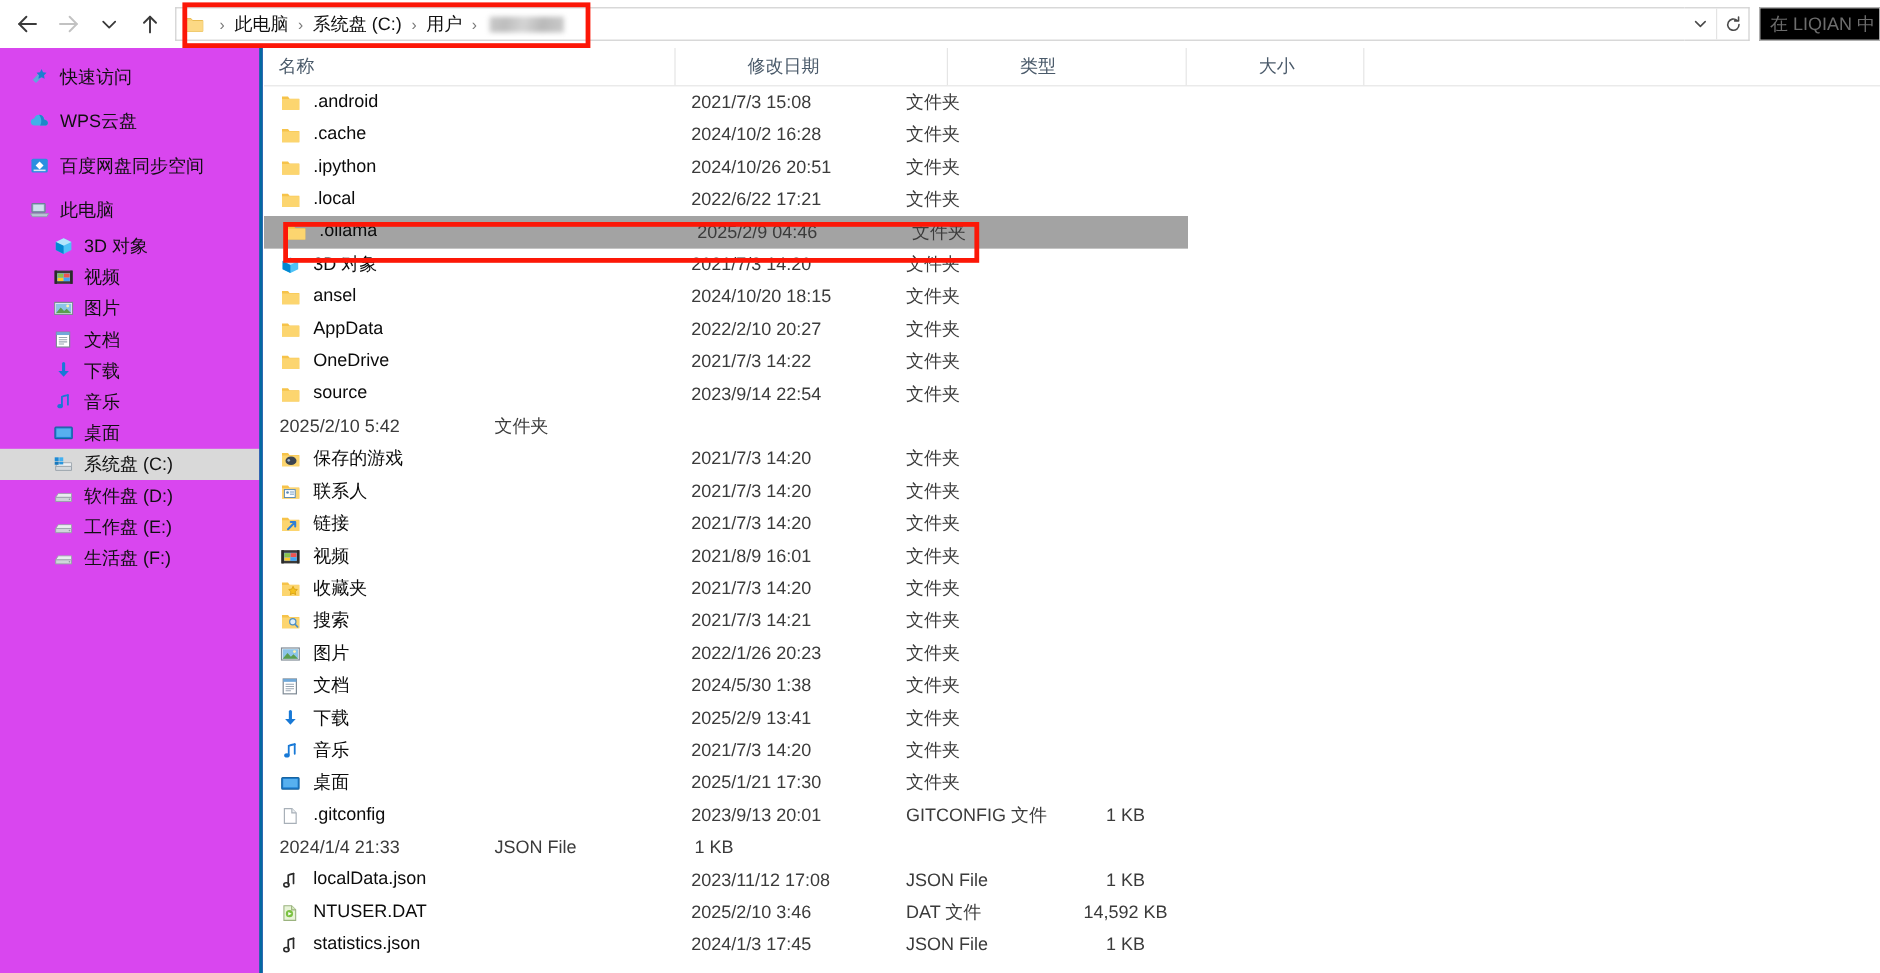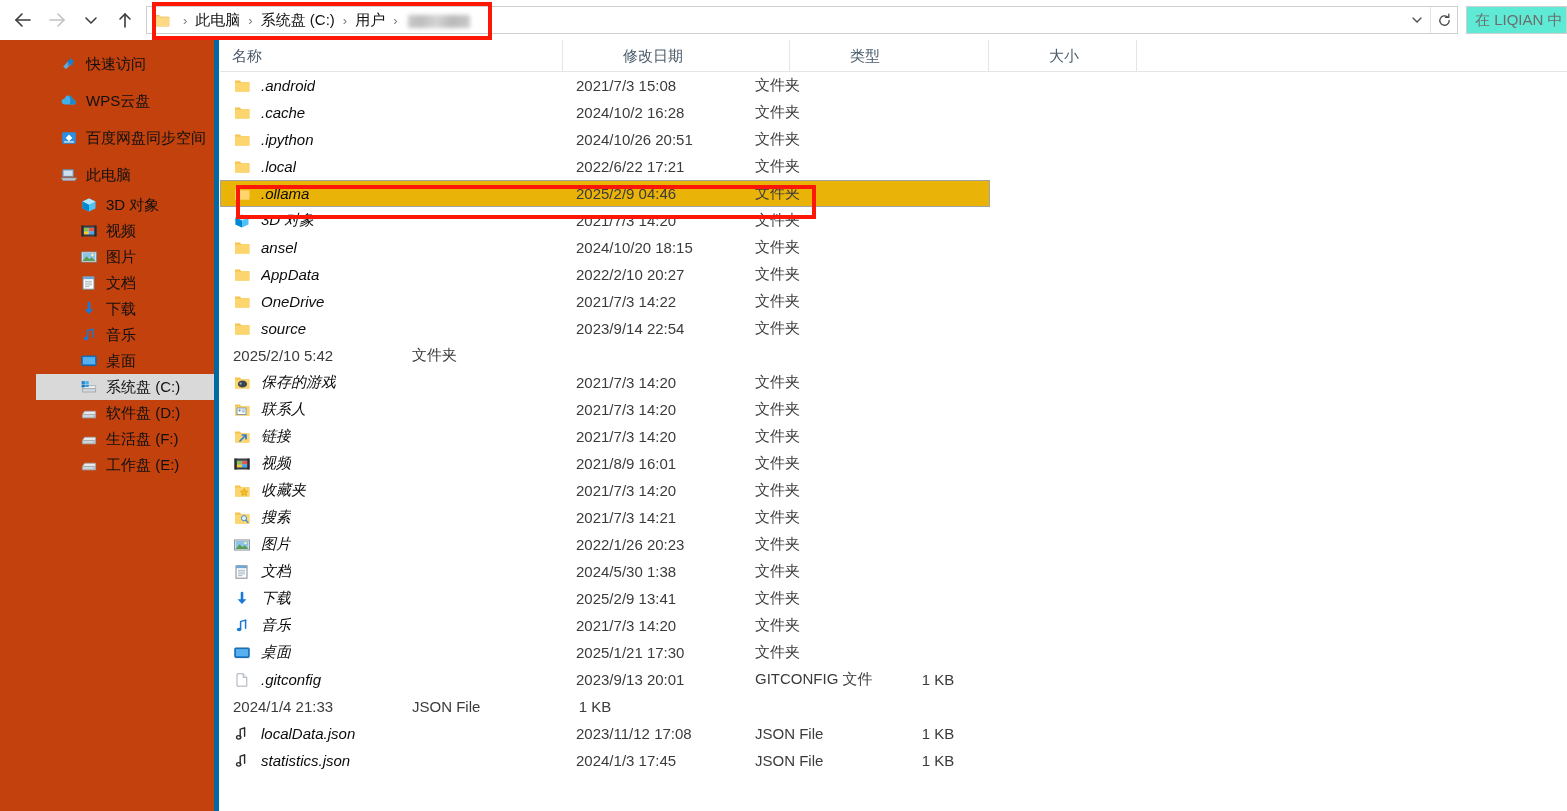--- a/index.html
+++ b/index.html
@@ -112,40 +112,39 @@
   .search-box {
     flex: 0 0 auto;
     width: 101px;
     height: 28px;
     margin-left: 8px;
     border: 1px solid #cfcfcf;
     box-sizing: border-box;
     display: flex;
     align-items: center;
     overflow: hidden;
-    background: #5eead4;
+    background: #000000;
   }
   .search-placeholder {
     font-size: 15px;
     color: #6d6d6d;
     white-space: nowrap;
     padding-left: 8px;
   }
 
   
   .sidebar {
     position: absolute;
     left: 0; top: 40px;
     width: 219px;
     height: 771px;
-    background: #c2410c;
-    border-right: 5px solid #0369a1;
-    box-sizing: border-box;
-    overflow: hidden;
-    padding-left: 36px;
+    background: #d946ef;
+    border-right: 3px solid #0369a1;
+    box-sizing: border-box;
+    overflow: hidden;
   }
   .side-item {
     display: flex;
     align-items: center;
     height: 26px;
     padding-left: 24px;
     box-sizing: border-box;
     white-space: nowrap;
   }
   .side-item.indent { padding-left: 44px; }
@@ -202,33 +201,31 @@
   .rows { position: relative; }
   .row {
     display: flex;
     align-items: center;
     height: 27px;
     box-sizing: border-box;
     border: 1px solid transparent;
     white-space: nowrap;
   }
   .row.selected {
-    background: #eab308;
-    border: 1px solid #a3a3a3;
+    background: #a3a3a3;
+    border: 6px solid #a3a3a3;
     width: 770px;
   }
   .cell-name {
     width: 343px;
     display: flex;
-    align-items: center;
     box-sizing: border-box;
     padding-left: 12px;
     overflow: hidden;
     flex: 0 0 auto;
-    font-style: italic;
   }
   .f-ico {
     width: 22px; height: 20px;
     flex: 0 0 auto;
     display: flex; align-items: center; justify-content: flex-start;
     margin-right: 6px;
   }
   .f-name {
     font-size: 15px;
     color: #0b0b0b;
@@ -490,31 +487,31 @@
         <span class="side-label">软件盘 (D:)</span>
       </div>
       <div class="side-item indent">
         <span class="side-ico">
           <svg width="18" height="16" viewBox="0 0 18 16" aria-hidden="true">
             <path d="M2.4 9.4 h13.2 v3.5 H2.4 z" fill="#cfd5da" stroke="#98a1a9" stroke-width="0.8"></path>
             <path d="M2.4 9.4 L4.6 6.2 h11 v3.2 z" fill="#e9edf0" stroke="#98a1a9" stroke-width="0.7"></path>
             <circle cx="13.9" cy="11.1" r="0.65" fill="#8d969e"></circle>
           </svg>
         </span>
-        <span class="side-label">生活盘 (F:)</span>
+        <span class="side-label">工作盘 (E:)</span>
       </div>
       <div class="side-item indent">
         <span class="side-ico">
           <svg width="18" height="16" viewBox="0 0 18 16" aria-hidden="true">
             <path d="M2.4 9.4 h13.2 v3.5 H2.4 z" fill="#cfd5da" stroke="#98a1a9" stroke-width="0.8"></path>
             <path d="M2.4 9.4 L4.6 6.2 h11 v3.2 z" fill="#e9edf0" stroke="#98a1a9" stroke-width="0.7"></path>
             <circle cx="13.9" cy="11.1" r="0.65" fill="#8d969e"></circle>
           </svg>
         </span>
-        <span class="side-label">工作盘 (E:)</span>
+        <span class="side-label">生活盘 (F:)</span>
       </div>
       <div class="side-gap"></div>
     </div>
 </div>
 
 <div class="content">
   <div class="col-headers">
     <div class="col-h c-name">名称</div>
     <div class="col-h c-date">修改日期</div>
     <div class="col-h c-type">类型</div>
@@ -871,20 +868,36 @@
           <span class="f-name">localData.json</span>
         </div>
         <div class="cell-date">2023/11/12 17:08</div>
         <div class="cell-type">JSON File</div>
         <div class="cell-size">1 KB</div>
       </div>
       <div class="row">
         <div class="cell-name">
           <span class="f-ico">
             <svg width="18" height="16" viewBox="0 0 18 16" aria-hidden="true">
+              <path d="M3.6 1.8 h6.4 l3.4 3.4 v8.8 H3.6 z" fill="#e8f4d8" stroke="#9bb37f" stroke-width="0.9"></path>
+              <path d="M10 1.8 v3.4 h3.4" fill="#d8ecc0" stroke="#9bb37f" stroke-width="0.9"></path>
+              <circle cx="8.2" cy="8.4" r="3" fill="#7cc242"></circle>
+              <path d="M7.2 6.9 L10 8.4 L7.2 9.9 z" fill="#ffffff"></path>
+            </svg>
+          </span>
+          <span class="f-name">NTUSER.DAT</span>
+        </div>
+        <div class="cell-date">2025/2/10 3:46</div>
+        <div class="cell-type">DAT 文件</div>
+        <div class="cell-size">14,592 KB</div>
+      </div>
+      <div class="row">
+        <div class="cell-name">
+          <span class="f-ico">
+            <svg width="18" height="16" viewBox="0 0 18 16" aria-hidden="true">
               <path d="M11.6 2 V10.2" stroke="#2a2a2a" stroke-width="1.4" stroke-linecap="round"></path>
               <path d="M11.6 2 C11.6 2 8.6 2.6 7.2 3.3 V10.9" stroke="#2a2a2a" stroke-width="1.4" fill="none" stroke-linecap="round"></path>
               <ellipse cx="5.7" cy="11.3" rx="2.2" ry="1.75" fill="none" stroke="#2a2a2a" stroke-width="1.3"></ellipse>
             </svg>
           </span>
           <span class="f-name">statistics.json</span>
         </div>
         <div class="cell-date">2024/1/3 17:45</div>
         <div class="cell-type">JSON File</div>
         <div class="cell-size">1 KB</div>

